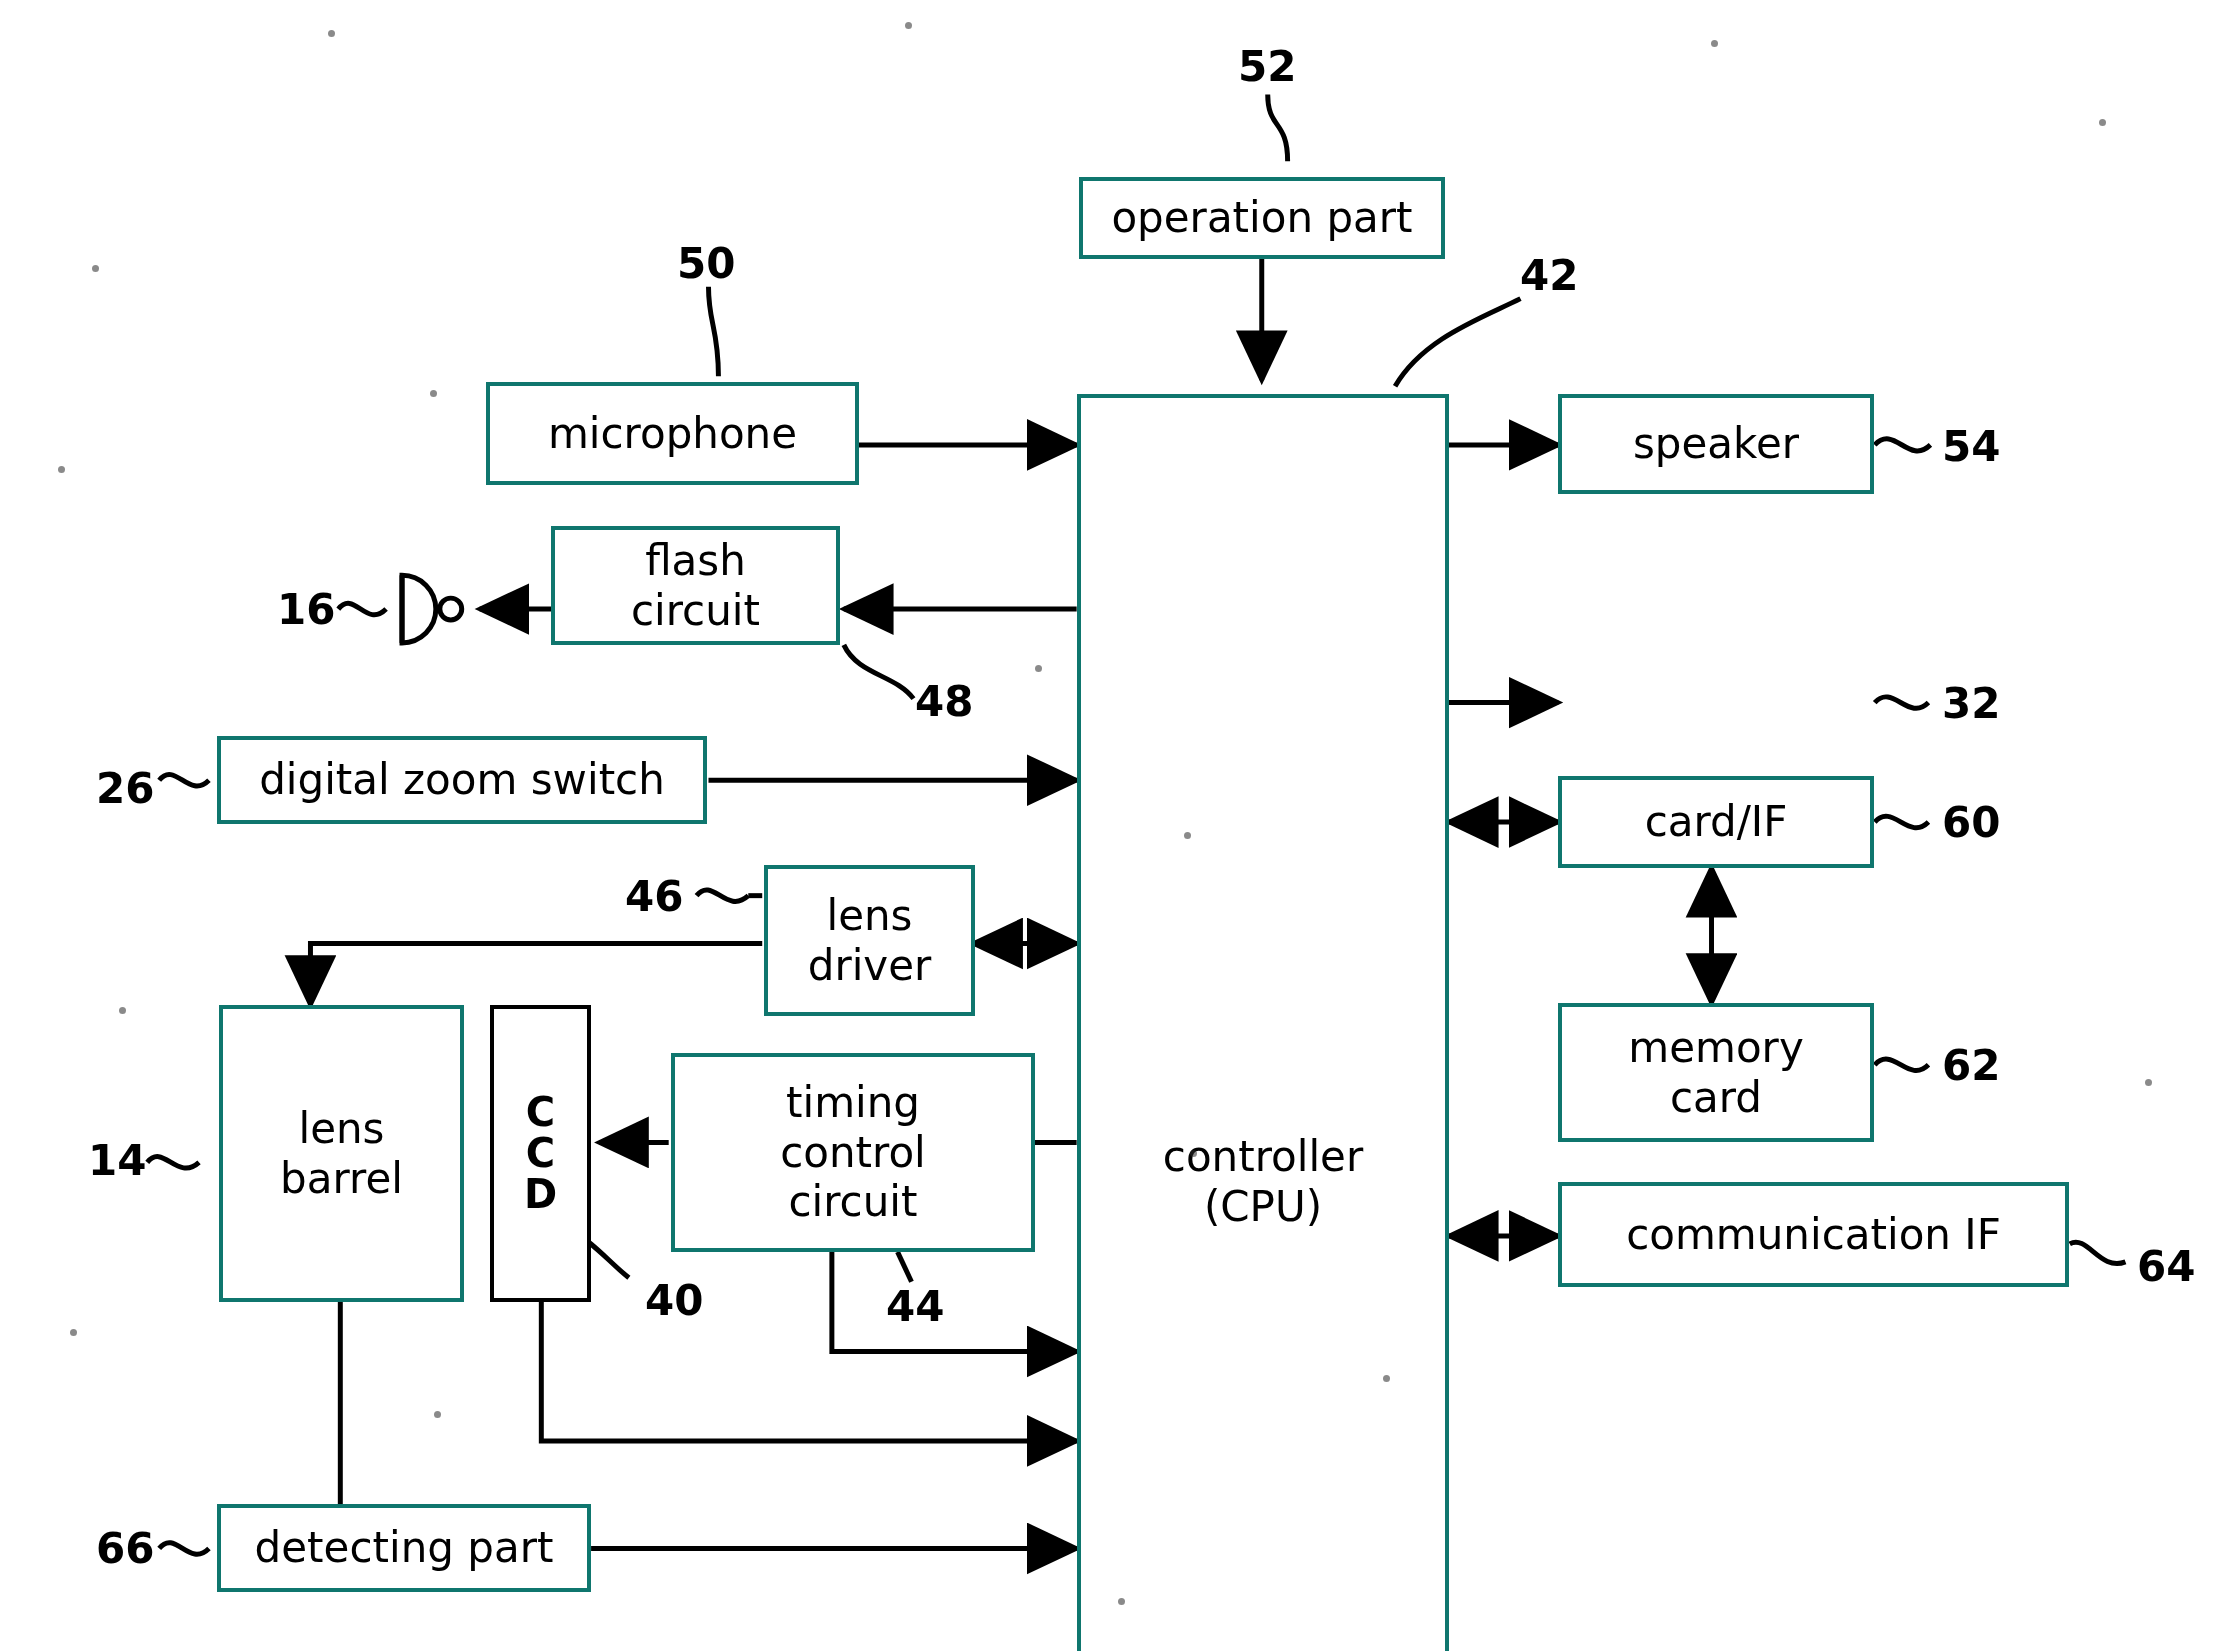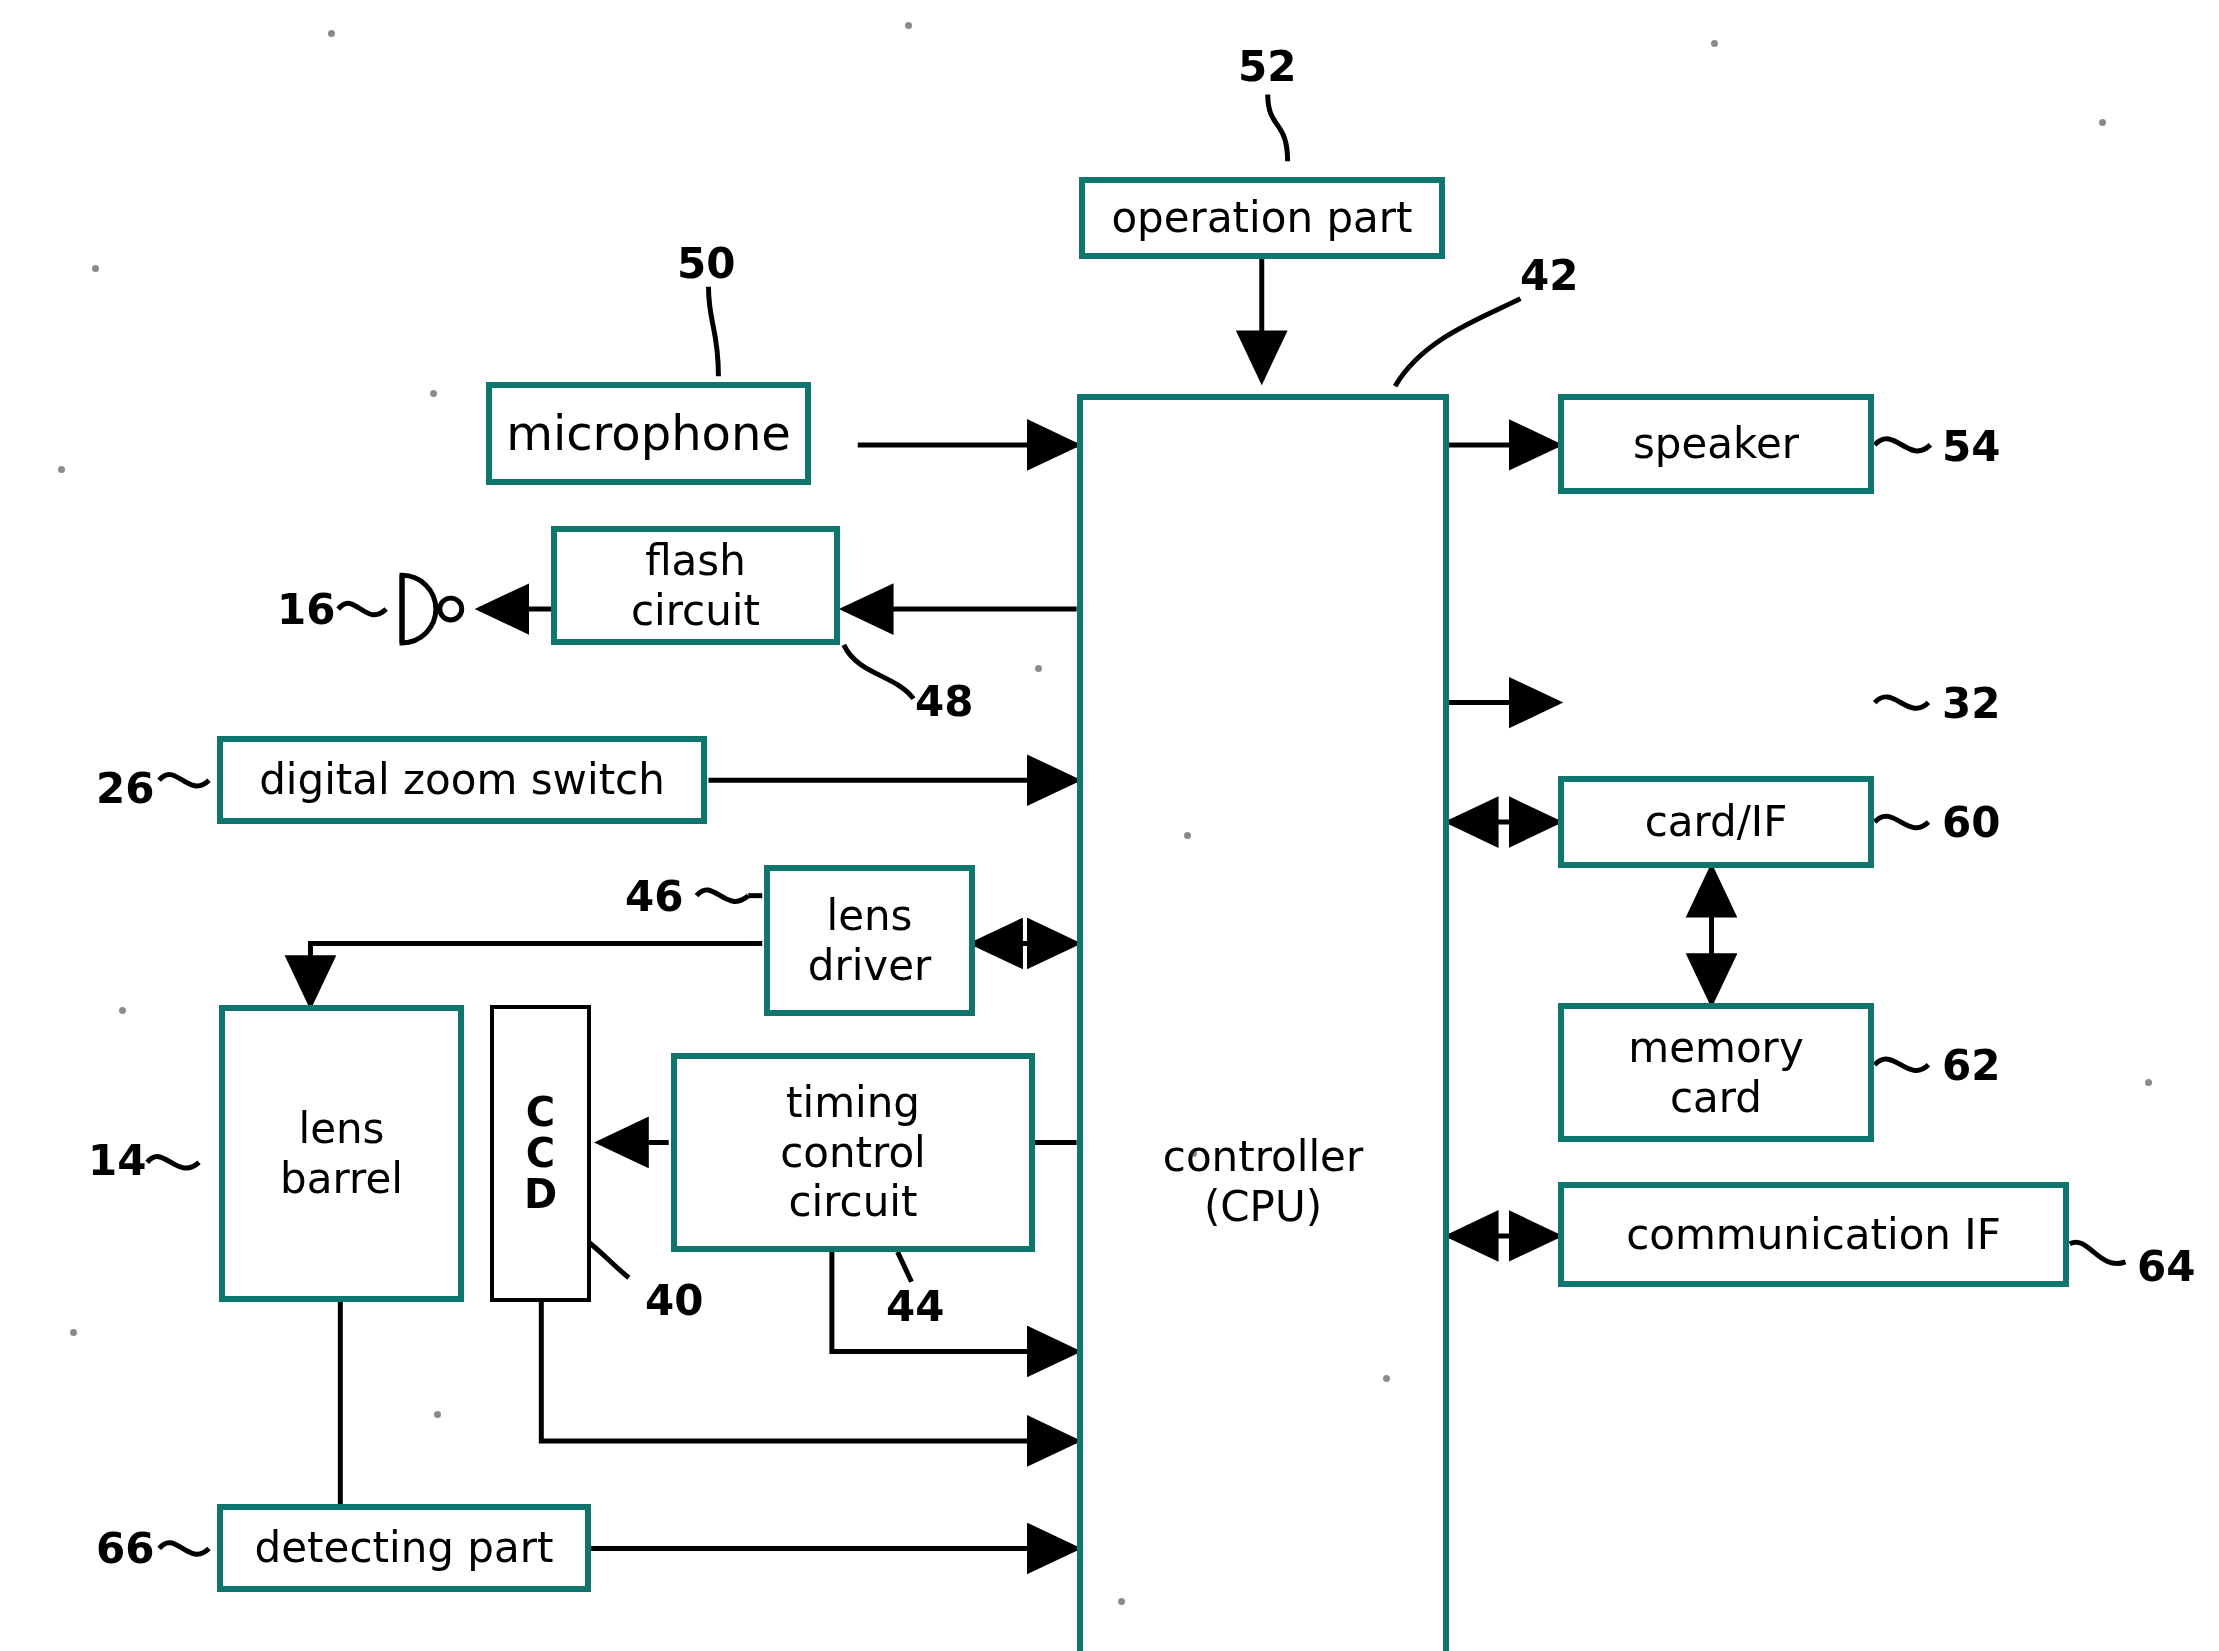--- a/index.html
+++ b/index.html
@@ -11,21 +11,21 @@
     position: relative;
     width: 2220px;
     height: 1652px;
     background: #ffffff;
     font-family: "DejaVu Sans", sans-serif;
     overflow: hidden;
   }
   .box {
     position: absolute;
     box-sizing: border-box;
-    border: 6px solid #0f766e;
+    border: 4px solid #0f766e;
     background: #fff;
     display: flex;
     align-items: center;
     justify-content: center;
     text-align: center;
     color: #000;
     font-size: 38px;
     line-height: 1.18;
     white-space: pre-line;
     padding: 2px 6px;
@@ -153,21 +153,21 @@
     <path d="M1884,1070 C1902,1050 1918,1090 1938,1070" fill="none" stroke="#000" stroke-width="5"></path>
 
     <line x1="1456" y1="1242" x2="1566" y2="1242" stroke="#000" stroke-width="5" marker-end="url(#arrow)" marker-start="url(#arrowStart)"></line>
 
     <path d="M2080,1250 C2098,1240 2110,1278 2136,1268" fill="none" stroke="#000" stroke-width="5"></path>
   </svg>
 
   <div class="box" style="left:1079px; top:177px; width:366px; height:82px; font-size:42px;">operation part</div>
   <div class="ref" style="left:1238px; top:42px;">52</div>
 
-  <div class="box" style="left:486px; top:382px; width:325px; height:103px; font-size:48px;">microphone</div>
+  <div class="box" style="left:486px; top:382px; width:373px; height:103px; font-size:42px;">microphone</div>
   <div class="ref" style="left:677px; top:239px;">50</div>
 
   <div class="box" style="left:551px; top:526px; width:289px; height:119px; font-size:42px;">flash
 circuit</div>
   <div class="ref" style="left:915px; top:677px;">48</div>
   <div class="ref" style="left:277px; top:585px;">16</div>
 
   <div class="box" style="left:217px; top:736px; width:490px; height:88px; font-size:42px;">digital zoom switch</div>
   <div class="ref" style="left:96px; top:756px;margin-top:8px;">26</div>
 

